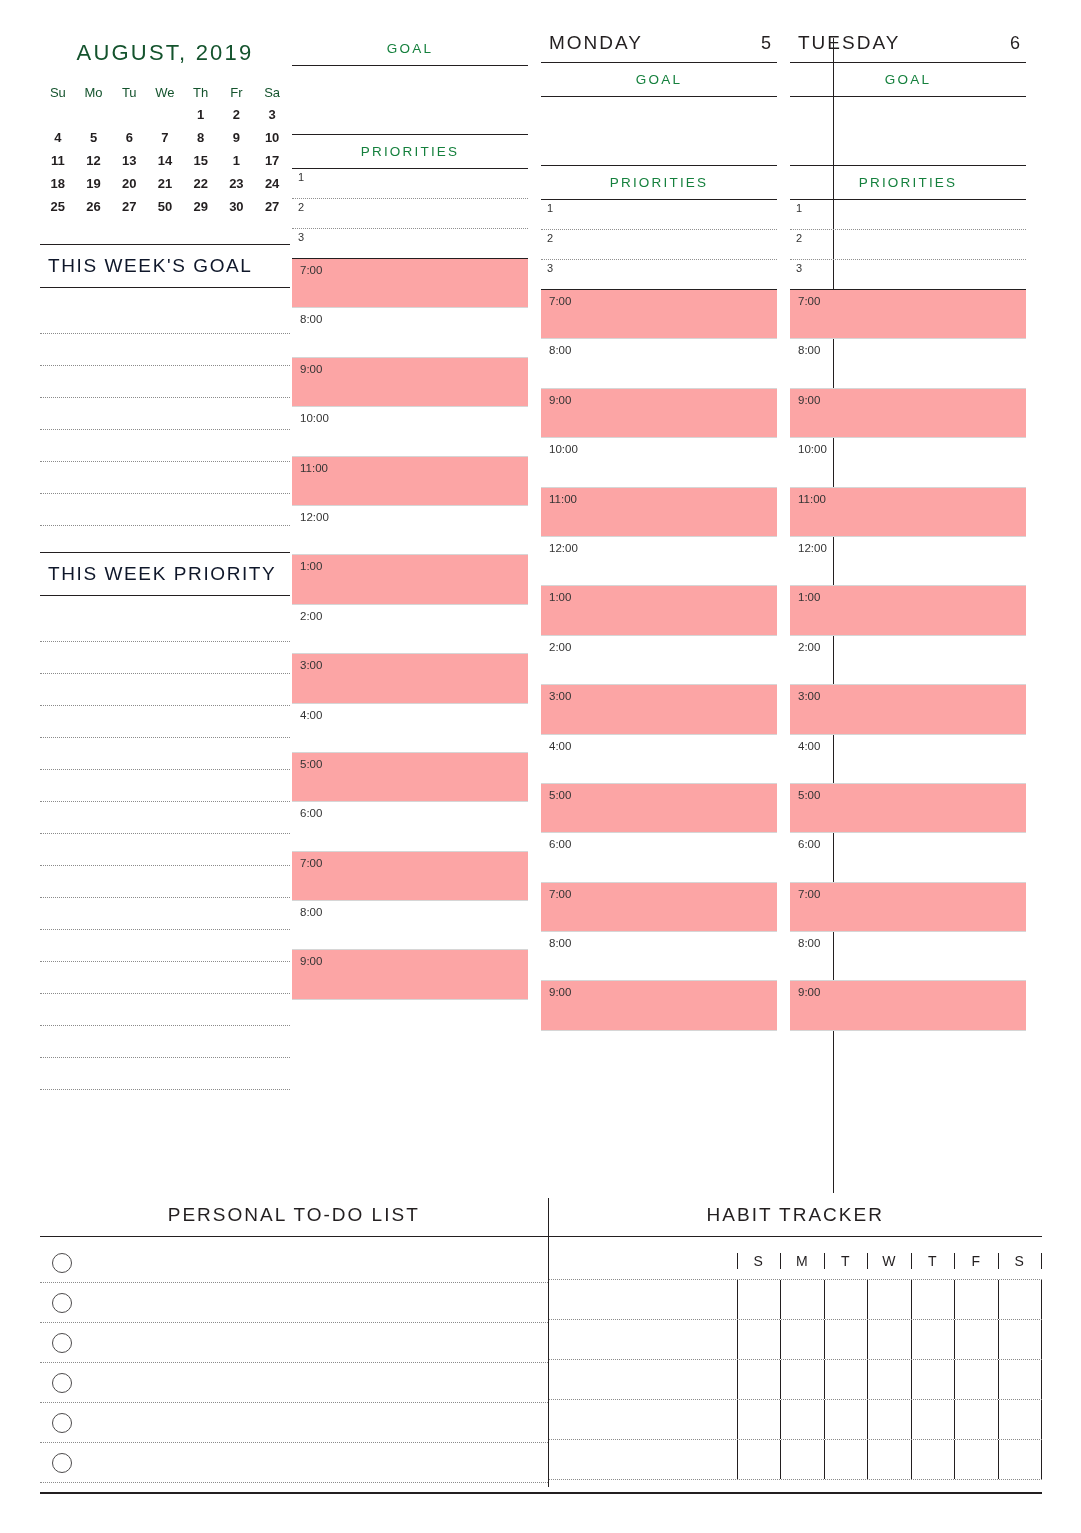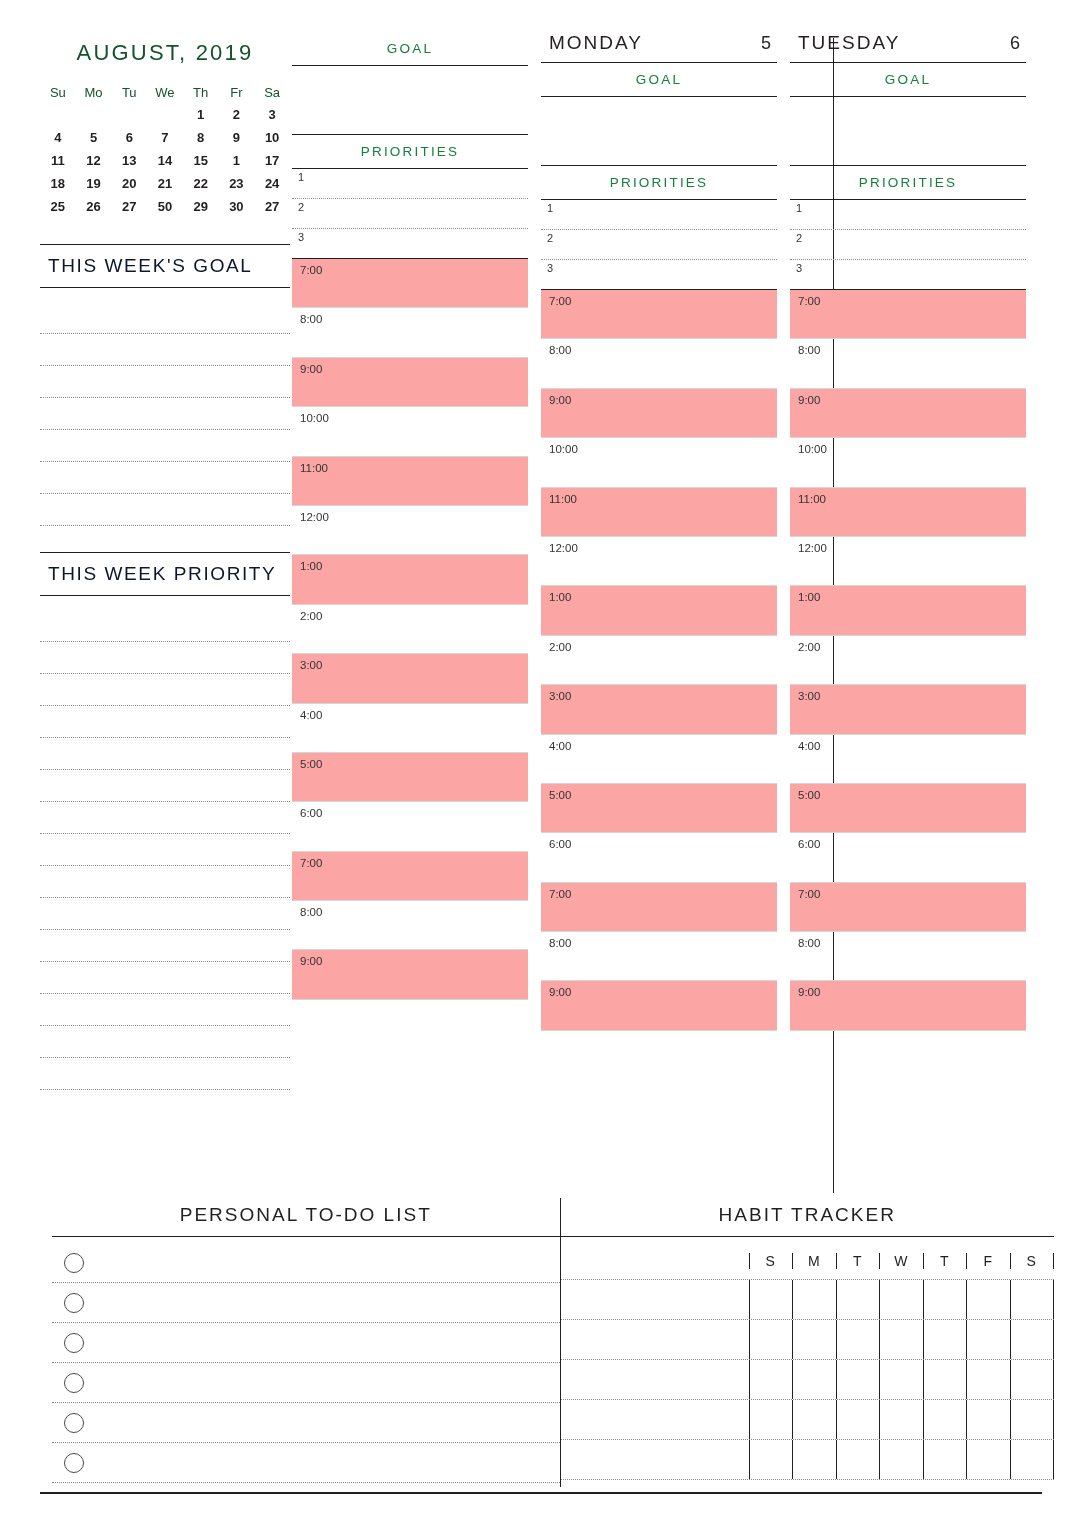--- a/index.html
+++ b/index.html
@@ -139,21 +139,21 @@
     color: #333;
     padding: 5px 0 0 8px;
     box-sizing: border-box;
     border-bottom: 1px solid #d6d6d6;
   }
   .hour-row.shade { background: #fca5a5; }
 
   
   .bottom {
     position: absolute;
-    left: 52px;
+    left: 40px;
     top: 1198px;
     width: 1002px;
   }
   .bottom-heads {
     display: flex;
     border-bottom: 1.4px solid #231f20;
   }
   .bh {
     font-size: 19px;
     letter-spacing: 2px;

